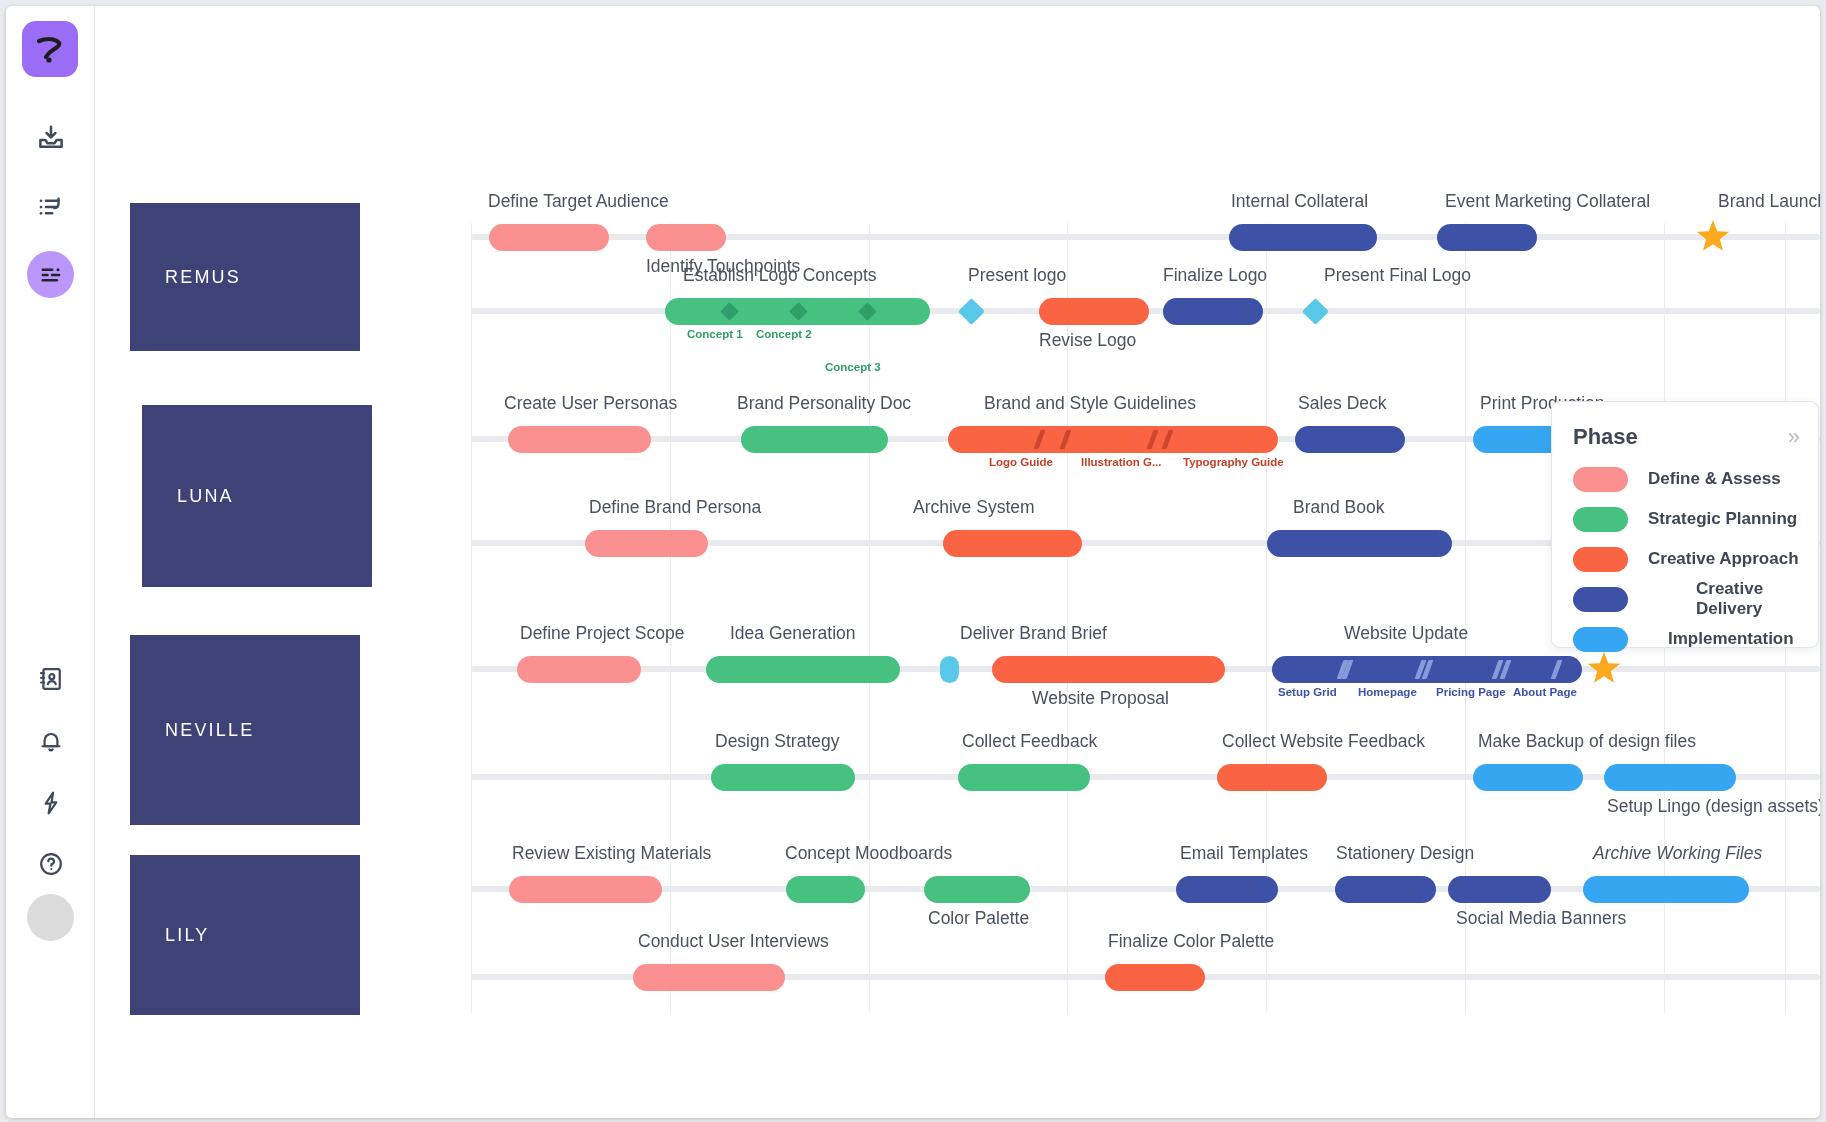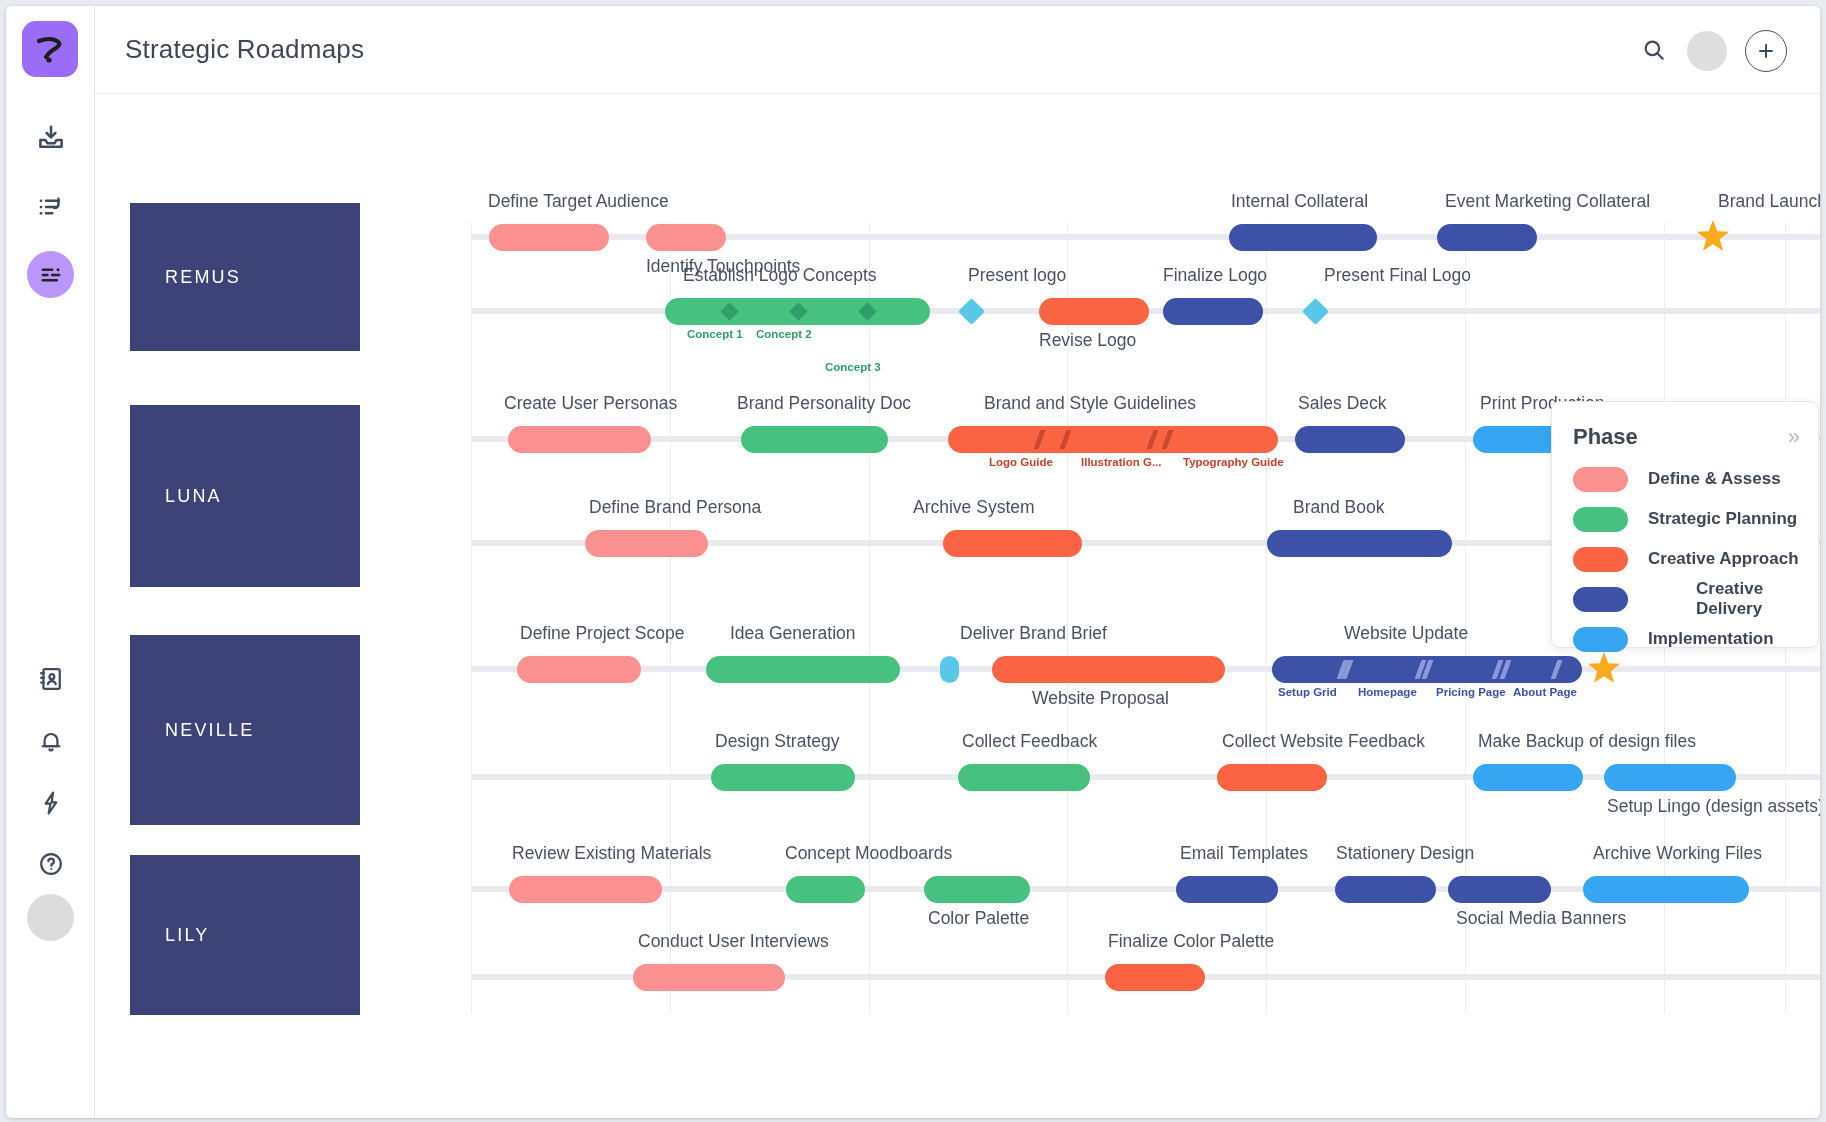--- a/index.html
+++ b/index.html
@@ -209,38 +209,20 @@
       <svg width="28" height="28" viewBox="0 0 24 24" fill="none" stroke="#3f4a5a" stroke-width="1.9" stroke-linecap="round" stroke-linejoin="round">
         <circle cx="12" cy="12" r="8.4"></circle>
         <path d="M9.7 9.6a2.4 2.4 0 1 1 2.7 2.5v1.3"></path>
         <circle cx="12.3" cy="16.3" r=".9" fill="#3f4a5a" stroke="none"></circle>
       </svg>
     </div>
 
     <div class="rail-avatar" style="top:888px"></div>
   </div>
 
-  <div id="header">
-    <div id="page-title">Strategic Roadmaps</div>
-
-    <div class="hdr-btn" id="hdr-search">
-      <svg width="26" height="26" viewBox="0 0 24 24" fill="none" stroke="#3f4a5a" stroke-width="2" stroke-linecap="round">
-        <circle cx="10.5" cy="10.5" r="6.2"></circle>
-          <path d="M15.2 15.2 20 20"></path>
-      </svg>
-    </div>
-
-    <div id="hdr-avatar"></div>
-
-    <div id="hdr-add">
-      <svg width="22" height="22" viewBox="0 0 24 24" fill="none" stroke="#3f4a5a" stroke-width="2.2" stroke-linecap="round">
-        <path d="M12 5.5v13M5.5 12h13"></path>
-      </svg>
-    </div>
-  </div>
 
   <div id="canvas">
     <div id="grid">
         <div class="vline" style="left: 376px; height: 790px;"></div>
         <div class="vline" style="left: 575px; height: 790px;"></div>
         <div class="vline" style="left: 774px; height: 790px;"></div>
         <div class="vline" style="left: 972px; height: 790px;"></div>
         <div class="vline" style="left: 1171px; height: 790px;"></div>
         <div class="vline" style="left: 1370px; height: 790px;"></div>
         <div class="vline" style="left: 1569px; height: 790px;"></div>
@@ -251,21 +233,21 @@
         <div class="laneline" style="left: 376px; width: 1349px; top: 445px;"></div>
         <div class="laneline" style="left: 376px; width: 1349px; top: 571px;"></div>
         <div class="laneline" style="left: 376px; width: 1349px; top: 679px;"></div>
         <div class="laneline" style="left: 376px; width: 1349px; top: 791px;"></div>
         <div class="laneline" style="left: 376px; width: 1349px; top: 879px;"></div>
       </div>
     <div id="lanes">
         <div class="lane-box" style="top: 108px; height: 148px; background: rgb(61, 66, 119);">
           <span>REMUS</span>
         </div>
-        <div class="lane-box" style="top: 310px; height: 182px; background: rgb(61, 66, 119);">
+        <div class="lane-box" style="top: 310px; height: 182px; background: rgb(61, 66, 119); margin-left: 12px;">
           <span>LUNA</span>
         </div>
         <div class="lane-box" style="top: 540px; height: 190px; background: rgb(61, 66, 119);">
           <span>NEVILLE</span>
         </div>
         <div class="lane-box" style="top: 760px; height: 160px; background: rgb(61, 66, 119);">
           <span>LILY</span>
         </div>
       </div>
     <div id="items">
@@ -339,21 +321,21 @@
         <div class="bar-lbl" style="left: 690px; top: 748px;">Concept Moodboards</div>
         <div class="bar" style="left: 829px; width: 106px; top: 780.5px; background: rgb(70, 193, 128);"></div>
         <div class="bar-lbl" style="left: 833px; top: 813px;">Color Palette</div>
         <div class="bar" style="left: 1081px; width: 102px; top: 780.5px; background: rgb(61, 81, 166);"></div>
         <div class="bar-lbl" style="left: 1085px; top: 748px;">Email Templates</div>
         <div class="bar" style="left: 1240px; width: 101px; top: 780.5px; background: rgb(61, 81, 166);"></div>
         <div class="bar-lbl" style="left: 1241px; top: 748px;">Stationery Design</div>
         <div class="bar" style="left: 1353px; width: 103px; top: 780.5px; background: rgb(61, 81, 166);"></div>
         <div class="bar-lbl" style="left: 1361px; top: 813px;">Social Media Banners</div>
         <div class="bar" style="left: 1488px; width: 166px; top: 780.5px; background: rgb(54, 166, 242);"></div>
-        <div class="bar-lbl" style="left: 1498px; top: 748px;">Archive Working Files</div>
+        <div class="bar-lbl" style="left: 1498px; top: 748px; font-style: italic;">Archive Working Files</div>
         <div class="bar" style="left: 538px; width: 152px; top: 868.5px; background: rgb(250, 144, 144);"></div>
         <div class="bar-lbl" style="left: 543px; top: 836px;">Conduct User Interviews</div>
         <div class="bar" style="left: 1010px; width: 100px; top: 868.5px; background: rgb(250, 100, 67);"></div>
         <div class="bar-lbl" style="left: 1013px; top: 836px;">Finalize Color Palette</div>
         <div class="dmk" style="left: 627.5px; top: 209.5px;"></div>
         <div class="sub-lbl" style="left: 592px; top: 233px; color: rgb(47, 158, 104); text-align: right;">Concept 1</div>
         <div class="dmk" style="left: 696.5px; top: 209.5px;"></div>
         <div class="sub-lbl" style="left: 661px; top: 233px; color: rgb(47, 158, 104);">Concept 2</div>
         <div class="dmk" style="left: 765.5px; top: 209.5px;"></div>
         <div class="sub-lbl" style="left: 730px; top: 233px; color: rgb(47, 158, 104); margin-top: 33px;">Concept 3</div>
@@ -390,20 +372,20 @@
             <div class="lg-tx">Strategic Planning</div>
           </div>
           <div class="lg-row" style="top: 142px;">
             <div class="lg-sw" style="background: rgb(250, 100, 67);"></div>
             <div class="lg-tx">Creative Approach</div>
           </div>
           <div class="lg-row" style="top: 182px; gap: 48px;">
             <div class="lg-sw" style="background: rgb(61, 81, 166);"></div>
             <div class="lg-tx">Creative Delivery</div>
           </div>
-          <div class="lg-row" style="top: 222px;">
+          <div class="lg-row" style="top: 222px; gap: 20px;">
             <div class="lg-sw" style="background: rgb(54, 166, 242);"></div>
             <div class="lg-tx">Implementation</div>
           </div>
         </div>
     </div>
   </div>
 </div>
 
 </body></html>

